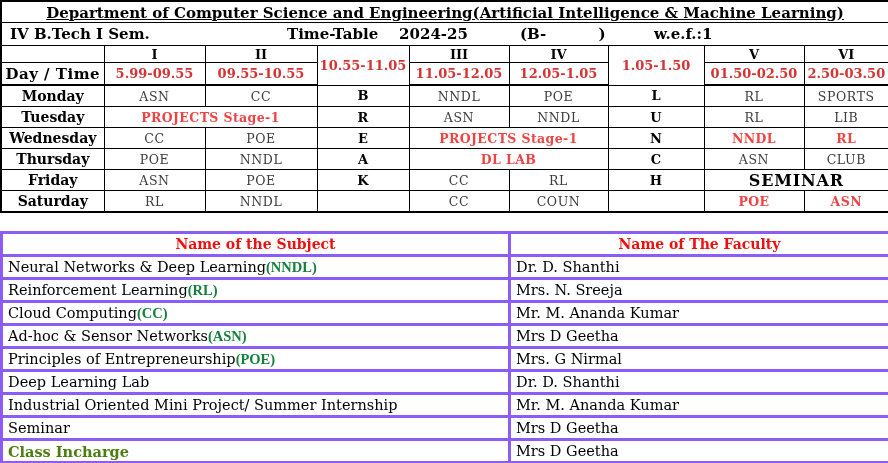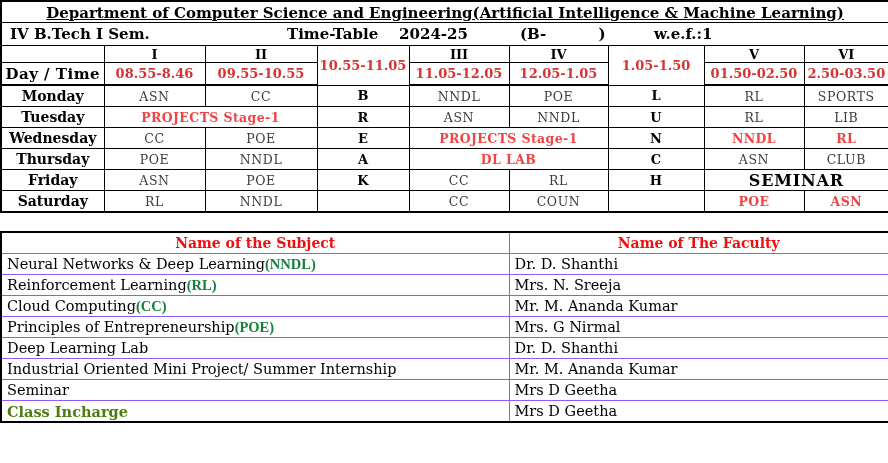--- a/index.html
+++ b/index.html
@@ -23,21 +23,21 @@
   .time { color:#d53434; font-weight:bold; font-size:13px; }
   .dayrow td { height:20px; }
   .day { font-weight:bold; font-size:14px; }
   .sub { font-size:12.5px; color:#3c3c3c; letter-spacing:0.6px; font-weight:normal; }
   .bold { font-weight:bold; color:#ef4444; font-size:12.5px; letter-spacing:0.4px; }
   .bl { font-weight:bold; font-size:13px; }
   .seminar { font-size:16px; font-weight:bold; letter-spacing:0.8px; }
 
   
   .st { position:absolute; left:0; top:231px; width:888px; border:2px solid #000; }
-  .st td { border:1px solid #8b5cf6; height:20px; font-size:14.5px; text-align:left; vertical-align:middle; padding:0 0 0 5px; overflow:hidden; white-space:nowrap; }
+  .st td { border:3px solid #8b5cf6; height:20px; font-size:14.5px; text-align:left; vertical-align:middle; padding:0 0 0 5px; overflow:hidden; white-space:nowrap; }
   .st tr.hdr td { text-align:center; color:#ee0f0f; font-weight:bold; font-size:14px; padding:0; }
   .code { color:#15803d; font-weight:bold;font-family:Liberation Serif, serif; }
   .incharge { color:#4d7c0f; font-weight:bold; }
 </style>
 </head>
 <body>
 
 <table class="tt">
   <colgroup>
     <col style="width:103px">
@@ -70,21 +70,21 @@
     <td>II</td>
     <td rowspan="2" class="time">10.55-11.05</td>
     <td>III</td>
     <td>IV</td>
     <td rowspan="2" class="time">1.05-1.50</td>
     <td>V</td>
     <td>VI</td>
   </tr>
   <tr class="h2">
     <td class="daytime">Day / Time</td>
-    <td class="time">08.55-8.46</td>
+    <td class="time">5.99-09.55</td>
     <td class="time">09.55-10.55</td>
     <td class="time">11.05-12.05</td>
     <td class="time">12.05-1.05</td>
     <td class="time">01.50-02.50</td>
     <td class="time">2.50-03.50</td>
   </tr>
 
   <tr class="dayrow">
     <td class="day">Monday</td>
     <td class="sub">ASN</td>
@@ -166,20 +166,24 @@
   </tr>
   <tr>
     <td><span>Reinforcement Learning</span><span class="code">(RL)</span></td>
     <td>Mrs. N. Sreeja</td>
   </tr>
   <tr>
     <td><span>Cloud Computing</span><span class="code">(CC)</span></td>
     <td>Mr. M. Ananda Kumar</td>
   </tr>
   <tr>
+    <td><span>Ad-hoc &amp; Sensor Networks</span><span class="code">(ASN)</span></td>
+    <td>Mrs D Geetha</td>
+  </tr>
+  <tr>
     <td><span>Principles of Entrepreneurship</span><span class="code">(POE)</span></td>
     <td>Mrs. G Nirmal</td>
   </tr>
   <tr>
     <td><span>Deep Learning Lab</span><span class="code"></span></td>
     <td>Dr. D. Shanthi</td>
   </tr>
   <tr>
     <td><span>Industrial Oriented Mini Project/ Summer Internship</span><span class="code"></span></td>
     <td>Mr. M. Ananda Kumar</td>

